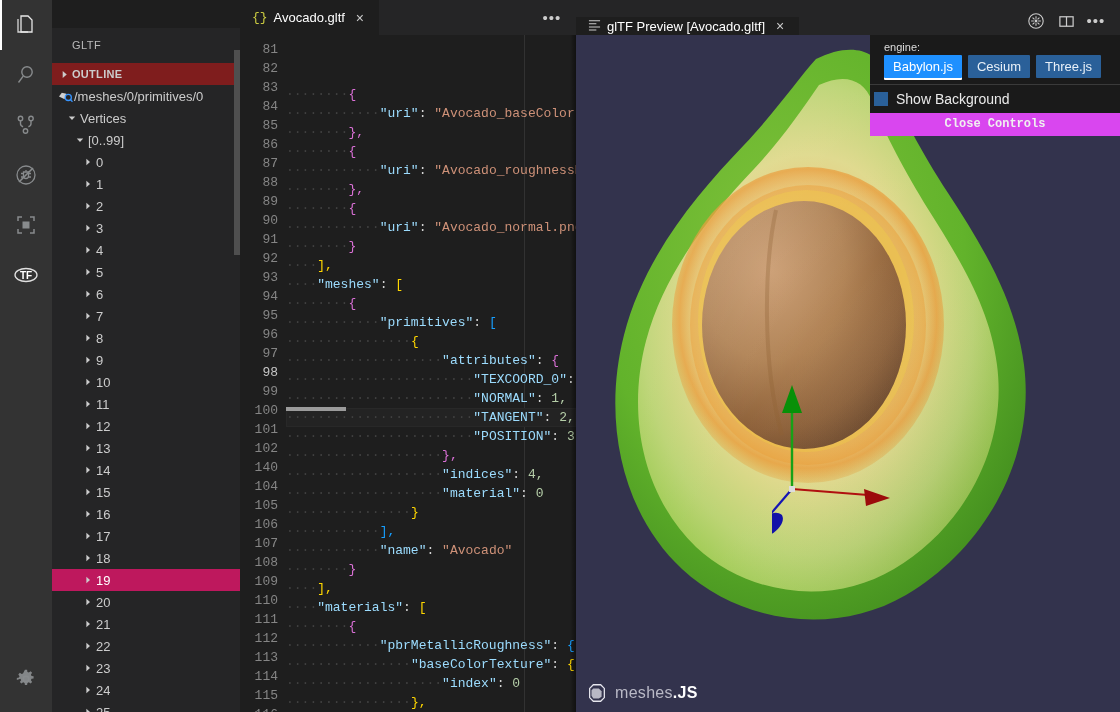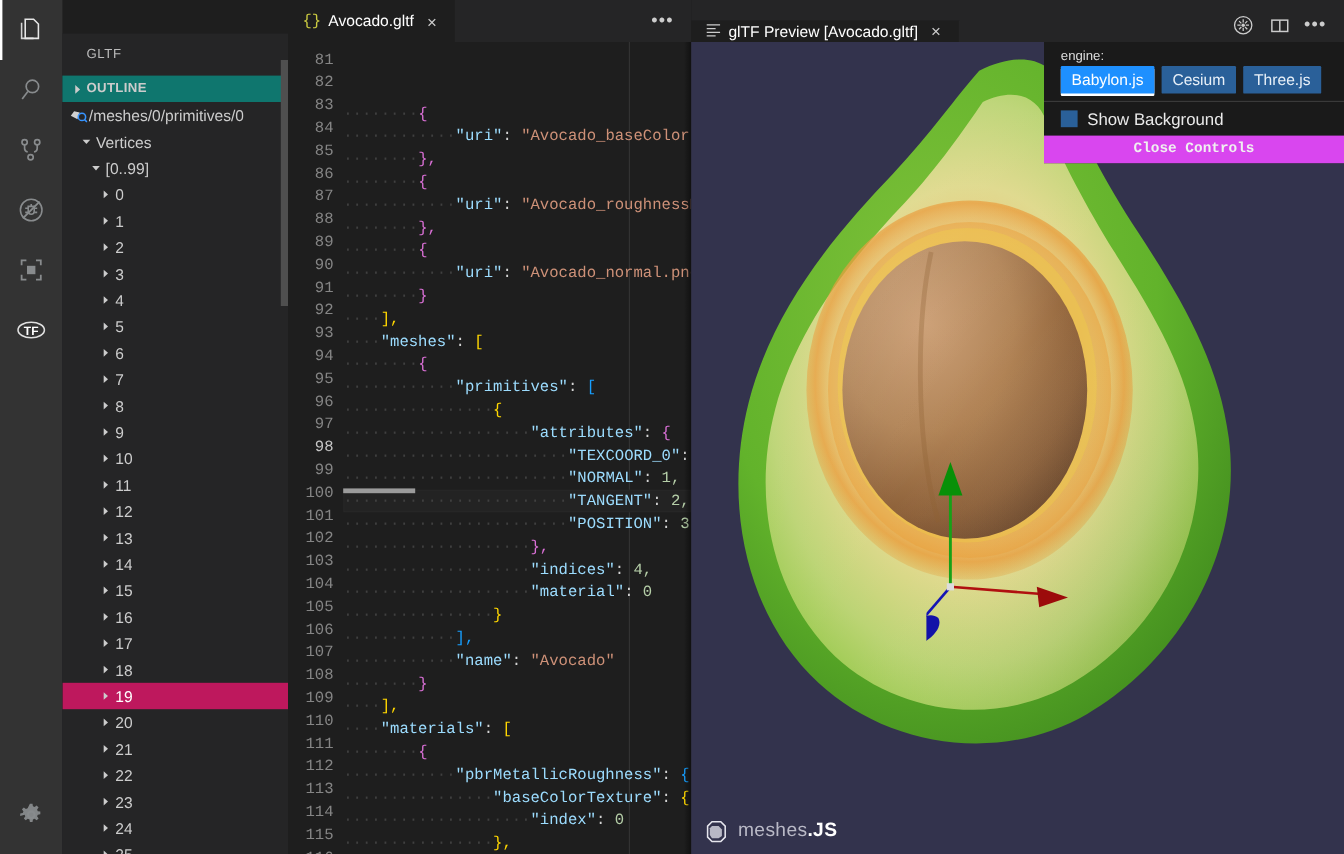--- a/index.html
+++ b/index.html
@@ -41,21 +41,21 @@
     font-size: 11px; letter-spacing: .5px;
     color: #bbbbbb; text-transform: uppercase;
     flex: 0 0 35px;
   }
   .section-header {
     height: 22px; line-height: 22px;
     display: flex; align-items: center;
     font-size: 11px; font-weight: bold; color: #cccccc;
     padding-left: 4px; letter-spacing: .3px;
     flex: 0 0 22px;
-    background: #0f766e;
+    background: #7f1d1d;
   }
   .section-header.expanded { background: #252526; }
   .twisty {
     width: 16px; height: 22px; display: inline-flex;
     align-items: center; justify-content: center;
     color: #cccccc; flex: 0 0 16px;
   }
   .twisty svg { display:block; }
   .tree { flex: 1 1 auto; overflow: hidden; position: relative; background:#252526; }
   .tree-row {
@@ -169,21 +169,21 @@
   .engine-btn {
     background: #2a6099; color: #e8f0f8;
     padding: 4px 9px; font-size: 13px;
     border: none; border-radius: 1px;
     font-family: "Liberation Sans", sans-serif;
   }
   .engine-btn.active { background: #1e90ff; color: #ffffff; box-shadow: 0 2px 0 #ffffff; }
   .ctl-sep { height: 1px; background: #3a3a3a; }
   .checkbox-row {
     display: flex; align-items: center; gap: 8px;
-    padding: 6px 0 6px 14px; font-size: 14px; color: #eaeaea;
+    padding: 6px 0 6px 4px; font-size: 14px; color: #eaeaea;
   }
   .cbox { width: 14px; height: 14px; background: #2a6099; flex: 0 0 14px; }
   .close-controls {
     text-align: center; font-size: 12px; font-weight: bold;
     color: #f0f0f0; background: #d946ef;
     padding: 4px 0 5px 0;
     font-family: Liberation Mono, monospace;
   }
 
   .watermark {
@@ -561,21 +561,21 @@
           <div>93</div>
           <div>94</div>
           <div>95</div>
           <div>96</div>
           <div>97</div>
           <div class="cur">98</div>
           <div>99</div>
           <div>100</div>
           <div>101</div>
           <div>102</div>
-          <div>103</div>
+          <div>140</div>
           <div>104</div>
           <div>105</div>
           <div>106</div>
           <div>107</div>
           <div>108</div>
           <div>109</div>
           <div>110</div>
           <div>111</div>
           <div>112</div>
           <div>113</div>

